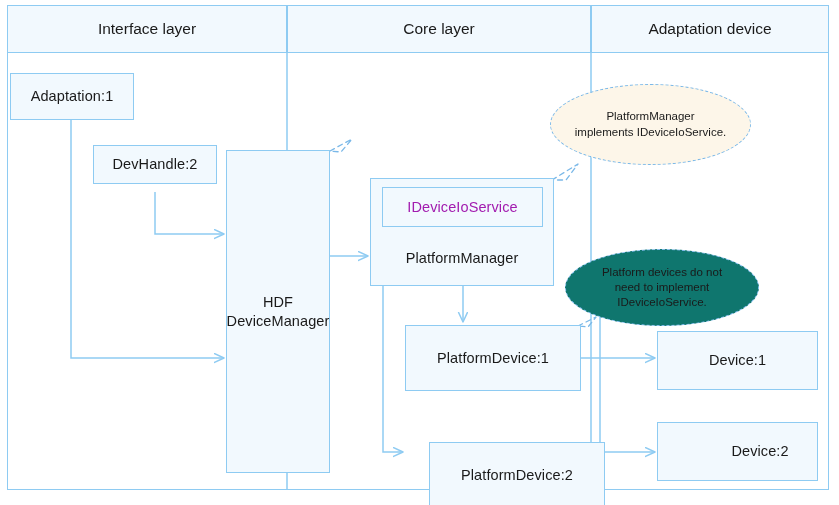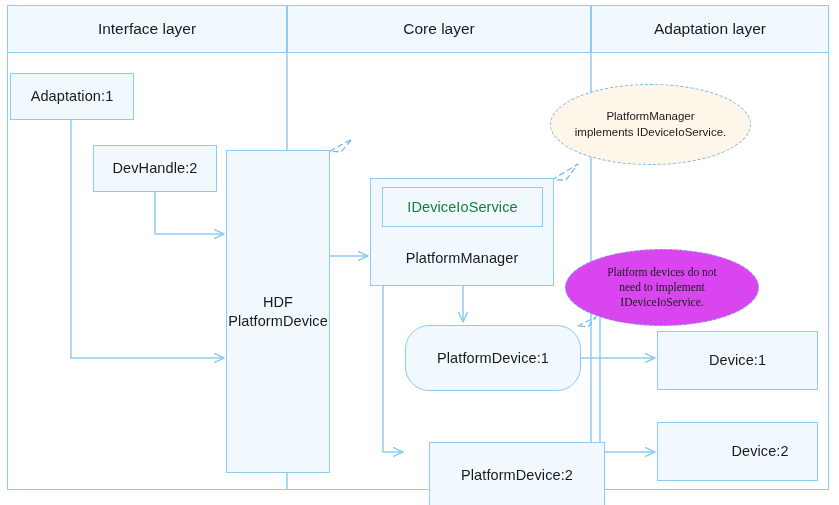--- a/index.html
+++ b/index.html
@@ -64,31 +64,31 @@
     font-size: 11.5px;
     line-height: 1.32;
     color: #1a1a1a;
     border-radius: 50%;
     border: 1.3px dashed #7ab8e8;
     padding: 4px 14px;
     white-space: pre-line;
     z-index: 5;
   }
   .callout.cream { background: #fdf6e9; }
-  .callout.blue  { background: #d946ef; font-family: Liberation Serif, serif; }
+  .callout.blue  { background: #0f766e; }
   .inner-box {
     position: absolute;
     box-sizing: border-box;
     border: 1.4px solid #8ecbf2;
     background: #f2f9fe;
     display: flex;
     align-items: center;
     justify-content: center;
     font-size: 14.5px;
-    color: #15803d;
+    color: #a21caf;
   }
   .pm-label {
     position: absolute;
     left: 0;
     right: 0;
     text-align: center;
     font-size: 14.5px;
     color: #1a1a1a;
   }
 </style>
@@ -99,21 +99,21 @@
 
   <div class="frame" style="left:7px; top:5px; width:822px; height:485px;"></div>
 
   <div class="header-cell" style="left:287px; top:5px; width:304px; height:48px;">
     <span>Core layer</span>
   </div>
   <div class="header-cell" style="left:7px; top:5px; width:280px; height:48px;">
     <span>Interface layer</span>
   </div>
   <div class="header-cell" style="left:591px; top:5px; width:238px; height:48px;">
-    <span>Adaptation layer</span>
+    <span>Adaptation device</span>
   </div>
 
   <svg id="canvas">
     <defs>
       <marker id="openArrow" markerWidth="12" markerHeight="12" refX="10.5" refY="5" orient="auto" markerUnits="userSpaceOnUse">
         <path d="M1,0.6 L10.5,5 L1,9.4" fill="none" stroke="#8ecbf2" stroke-width="1.5" stroke-linecap="round" stroke-linejoin="round"></path>
       </marker>
       <marker id="openArrowDown" markerWidth="12" markerHeight="12" refX="10.5" refY="5" orient="auto" markerUnits="userSpaceOnUse">
         <path d="M1,0.6 L10.5,5 L1,9.4" fill="none" stroke="#8ecbf2" stroke-width="1.5" stroke-linecap="round" stroke-linejoin="round"></path>
       </marker>
@@ -145,37 +145,37 @@
       <path d="M330,151 L352,139 L341,152 Z"></path>
       <path d="M552,180 L578,164 L566,180 Z"></path>
       <path d="M578,326 L596,317 L588,327 Z"></path>
     </g>
   </svg>
 
   <div class="node" style="left:10px; top:73px; width:124px; height:47px;">
     <span>Adaptation:1</span>
   </div>
 
-  <div class="node" style="left:93px; top:145px; width:124px; height:47px;">
+  <div class="node" style="left:93px; top:145px; width:124px; height:39px;">
     <span>DevHandle:2</span>
   </div>
 
   <div class="node" style="left:226px; top:150px; width:104px; height:323px;">
     <span>HDF
-PlatformDevice</span>
+DeviceManager</span>
   </div>
 
   <div class="node" style="left:370px; top:178px; width:184px; height:108px; display:block;">
     <div class="inner-box" style="left:11px; top:8px; width:161px; height:40px;">
       <span>IDeviceIoService</span>
     </div>
     <div class="pm-label" style="top:70px;">PlatformManager</div>
   </div>
 
-  <div class="node" style="left:405px; top:325px; width:176px; height:66px;border-radius:24px;">
+  <div class="node" style="left:405px; top:325px; width:176px; height:66px;">
     <span>PlatformDevice:1</span>
   </div>
 
   <div class="node" style="left:405px; top:442px; width:176px; height:66px;margin-left:24px;">
     <span>PlatformDevice:2</span>
   </div>
 
   <div class="node" style="left:657px; top:331px; width:161px; height:59px;">
     <span>Device:1</span>
   </div>

